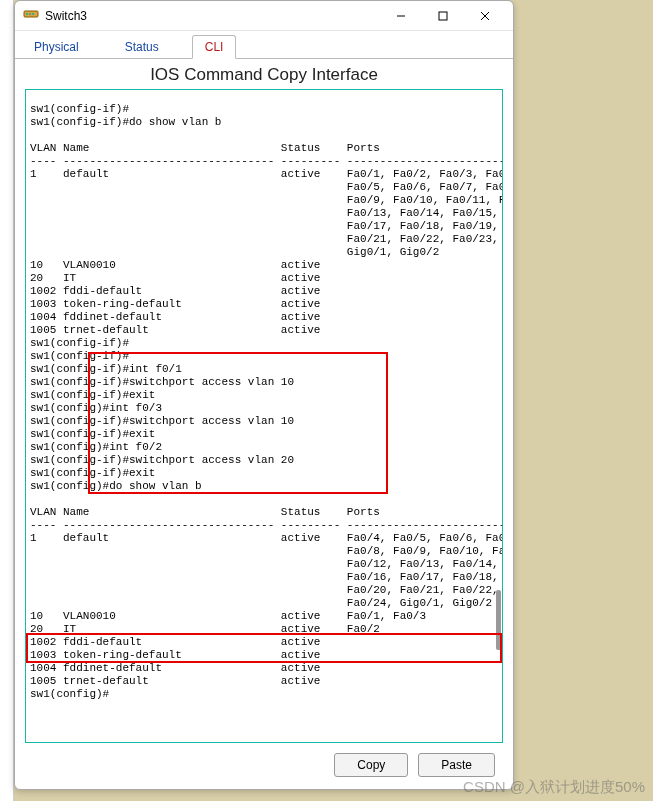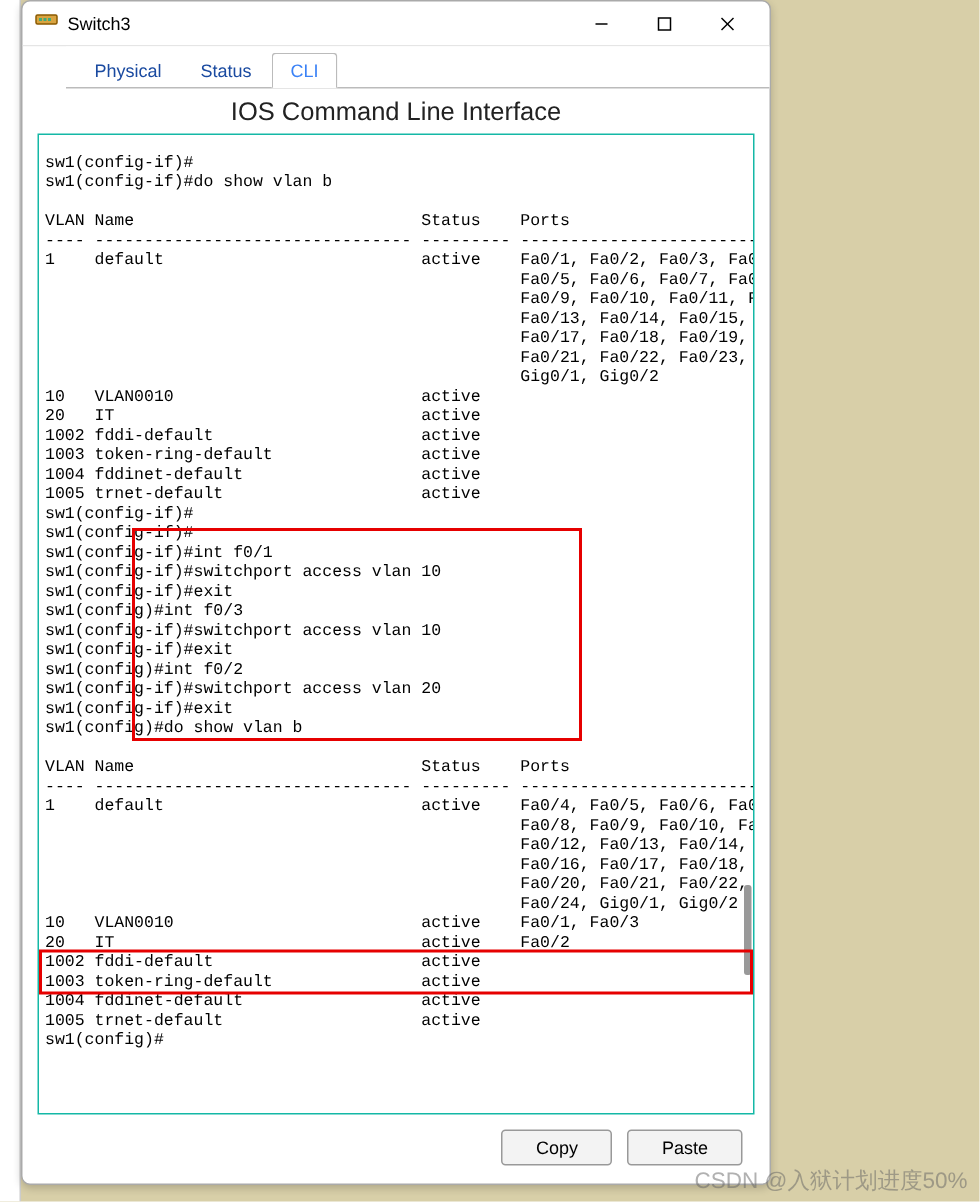--- a/index.html
+++ b/index.html
@@ -38,37 +38,36 @@
   .winbtns { display:flex; gap: 2px; }
   .winbtn {
     width: 40px; height: 28px;
     display:flex; align-items:center; justify-content:center;
     font-size: 12px; color:#222;
   }
   .tabs {
     display:flex;
     padding: 4px 6px 0 6px;
     border-bottom: 1px solid #bbb;
-    gap: 0;
+    gap: 20px;
     background:#fff;
-    margin-left:29px;
   }
   .tab {
     padding: 4px 12px;
     font-size: 12px;
     border: 1px solid transparent;
     border-bottom: none;
     color: #1a4aa0;
     cursor: default;
   }
   .tab.active {
     border: 1px solid #bbb;
     border-bottom: 1px solid #fff;
     background: #fff;
-    color: #3b82f6;
+    color: #b91c1c;
     margin-bottom: -1px;
     border-radius: 3px 3px 0 0;
   }
   .cli-title {
     text-align: center;
     font-size: 17px;
     padding: 6px 0 4px 0;
     font-family: "Segoe UI", sans-serif;
     color: #222;
   }
@@ -154,21 +153,21 @@
       </div>
     </div>
   </div>
 
   <div class="tabs">
     <div class="tab">Physical</div>
     <div class="tab">Status</div>
     <div class="tab active">CLI</div>
   </div>
 
-  <div class="cli-title">IOS Command Line Interface</div>
+  <div class="cli-title">IOS Command Copy Interface</div>
 
   <div class="cli-wrap">
     <pre class="cli" id="cli">sw1(config-if)#
 sw1(config-if)#do show vlan b
 
 VLAN Name                             Status    Ports
 ---- -------------------------------- --------- -------------------------------
 1    default                          active    Fa0/1, Fa0/2, Fa0/3, Fa0/4
                                                 Fa0/5, Fa0/6, Fa0/7, Fa0/8
                                                 Fa0/9, Fa0/10, Fa0/11, Fa0/12

